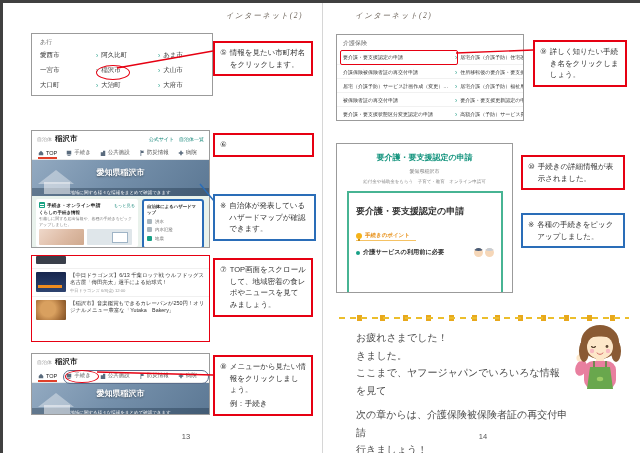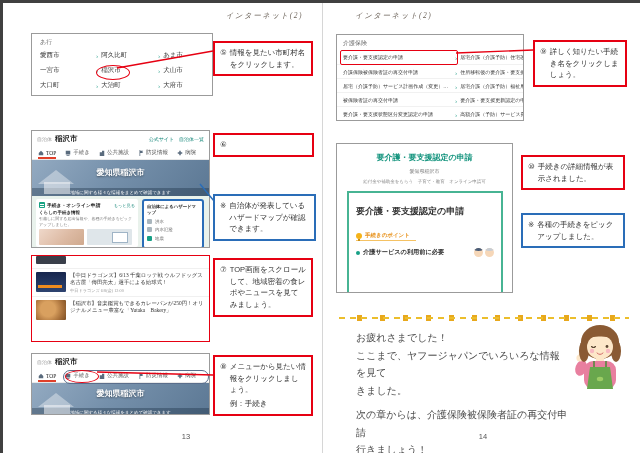--- a/index.html
+++ b/index.html
@@ -3,21 +3,21 @@
 <meta charset="utf-8">
 <style>
   html,body{margin:0;padding:0;background:#ffffff;}
   body{font-family:"Liberation Sans","DejaVu Sans",sans-serif;-webkit-font-smoothing:antialiased;}
   #sheet{position:relative;width:638px;height:451px;border:3px solid #404040;background:#ffffff;overflow:hidden;}
   .gutter{position:absolute;left:319px;top:0;width:1px;height:100%;background:#d6d6d6;}
   .runhead{position:absolute;font-family:"Liberation Serif","DejaVu Serif",serif;font-style:italic;font-size:7.5px;color:#6e655c;letter-spacing:1.5px;}
   .pageno{position:absolute;top:429px;width:320px;text-align:center;font-size:7.5px;color:#555;}
 
   
-  .shot{position:absolute;background:#fff;border:1px solid #9b9b9b;overflow:hidden;box-sizing:border-box;font-family:Liberation Serif, serif;}
+  .shot{position:absolute;background:#fff;border:1px solid #9b9b9b;overflow:hidden;box-sizing:border-box;}
   .red-frame{border:1.5px solid #e60012;}
 
   
   .callout{position:absolute;border:2px solid #e60012;background:#fff;padding:4px 5px;display:flex;gap:3px;
            font-size:7.5px;line-height:1.55;color:#333;box-sizing:border-box;}
   .callout.blue{border-color:#2a6db8;}
   .callout .num{flex:0 0 auto;}
   .callout .ctext{flex:1 1 auto;}
   .callout .cexample{display:block;margin-top:2px;}
 
@@ -403,22 +403,22 @@
 
   <div class="callout blue" style="left:518px;top:210px;width:104px;">
     <span class="num">※</span>
     <span class="ctext">各種の手続きをピックアップしました。</span>
   </div>
 
   <div class="divider"></div>
 
   <div class="closing">
     <div>お疲れさまでした！</div>
+    <div>きました。</div>
     <div>ここまで、ヤフージャパンでいろいろな情報を見て</div>
-    <div>きました。</div>
     <div class="gap">次の章からは、介護保険被保険者証の再交付申請</div>
     <div>行きましょう！</div>
   </div>
 
   <svg style="position:absolute;left:565px;top:318px;" width="62" height="92" viewBox="0 0 62 92">
     <ellipse cx="13" cy="47" rx="5.5" ry="8" fill="#e87f9f" transform="rotate(20 13 47)"></ellipse>
     <circle cx="12" cy="37" r="3.6" fill="#fde7c9"></circle>
     <rect x="10.8" y="28" width="2.6" height="9" rx="1.3" fill="#fde7c9"></rect>
     <ellipse cx="32" cy="21" rx="19" ry="17" fill="#8a5a33"></ellipse>
     <ellipse cx="16" cy="30" rx="5" ry="11" fill="#8a5a33"></ellipse>

